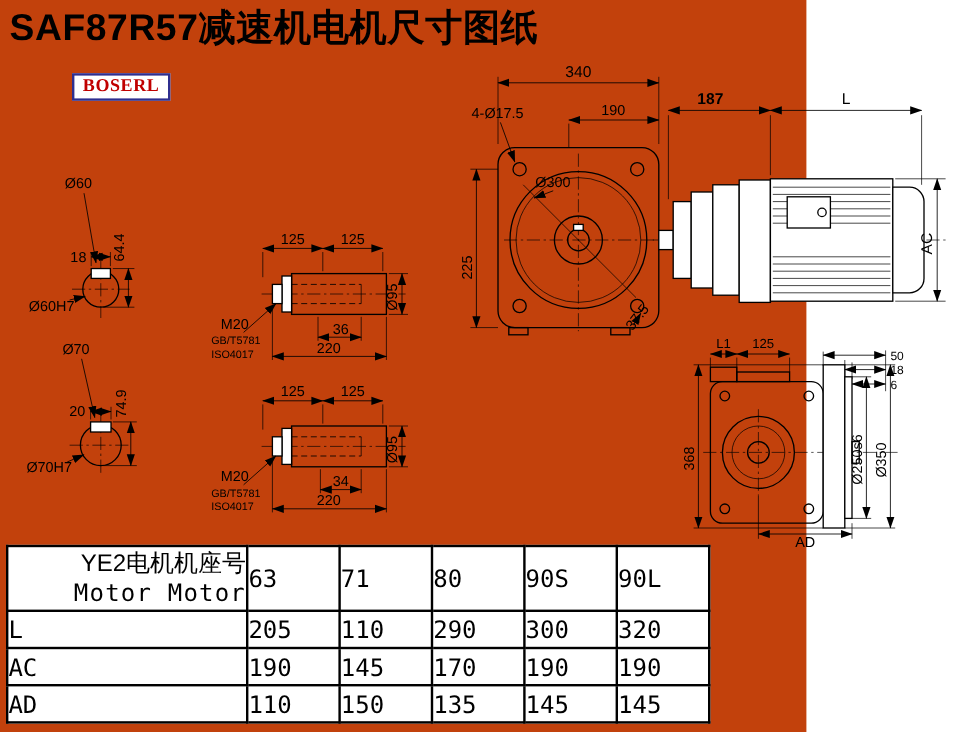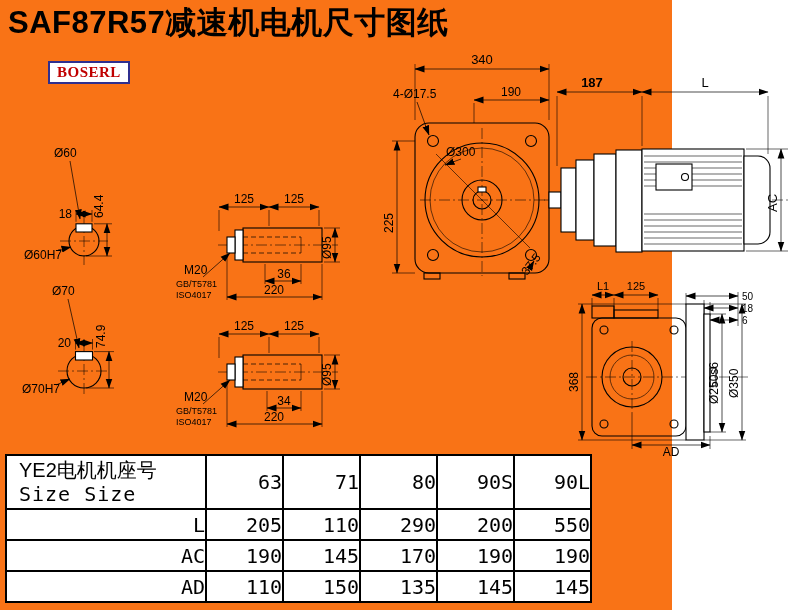--- a/index.html
+++ b/index.html
@@ -1,36 +1,36 @@
 <!DOCTYPE html>
 <html><head>
 <meta charset="utf-8">
 <style>
   *{margin:0;padding:0;box-sizing:border-box}
   html,body{width:800px;height:610px;background:#fff;overflow:hidden}
-  .page{position:relative;width:672px;height:610px;background:#f97316;font-family:"Liberation Sans",sans-serif;color:#000}
+  .page{position:relative;width:672px;height:610px;background:#c2410c;font-family:"Liberation Sans",sans-serif;color:#000}
   .title{position:absolute;left:8px;top:2px;font-size:31px;font-weight:700;letter-spacing:.5px;white-space:nowrap}
-  .logo{position:absolute;left:48px;top:61px;border:2px solid #2f2f8f;color:#c00000;font-family:"Liberation Serif",serif;font-size:15px;font-weight:600;padding:1px 7px;letter-spacing:.5px;background:#fff}
+  .logo{position:absolute;left:60px;top:61px;border:2px solid #2f2f8f;color:#c00000;font-family:"Liberation Serif",serif;font-size:15px;font-weight:600;padding:1px 7px;letter-spacing:.5px;background:#fff}
   .drawing{position:absolute;left:0;top:0}
   svg text{fill:#000;font-family:"Liberation Sans",sans-serif;font-size:12px}
   svg .fs13{font-size:13px}
   svg .fs11{font-size:11px}
   svg .fs10{font-size:10px}
   svg .fs9{font-size:9px}
   svg .b{font-weight:bold}
   .ol{fill:none;stroke:#000;stroke-width:1.1}
   .olf{fill:#fff;stroke:#000;stroke-width:1.1}
   .thin{fill:none;stroke:#000;stroke-width:.6}
   .dim{fill:none;stroke:#000;stroke-width:.7}
   .lead{fill:none;stroke:#000;stroke-width:.7}
   .cl{fill:none;stroke:#000;stroke-width:.55;stroke-dasharray:11 3 2 3}
   .hid{fill:none;stroke:#000;stroke-width:.7;stroke-dasharray:5 3}
   .size-table{position:absolute;left:5px;top:454px;border-collapse:collapse;background:#fff}
-  .size-table td{border:2px solid #000;text-align:right;vertical-align:middle;font-family:"DejaVu Sans Mono",monospace;font-size:20px;height:31px;padding:0}
-  .size-table .head-cell{text-align:left;padding:2px 0 2px 12px;height:50px}
+  .size-table td{border:2px solid #000;text-align:left;vertical-align:middle;font-family:"DejaVu Sans Mono",monospace;font-size:20px;height:31px;padding:0}
+  .size-table .head-cell{text-align:right;padding:2px 0 2px 12px;height:50px}
   .head-cell .cn{font-size:20px;font-family:"Liberation Sans",sans-serif;line-height:1.2}
   .head-cell .en{font-size:20px;font-family:"DejaVu Sans Mono",monospace;letter-spacing:1px;line-height:1.2}
 </style>
 </head>
 <body>
 
 <div class="page">
 
   <div class="title">SAF87R57减速机电机尺寸图纸</div>
   <div class="logo">BOSERL</div>
@@ -275,35 +275,35 @@
         <col style="width:77px">
         <col style="width:77px">
         <col style="width:77px">
         <col style="width:77px">
         <col style="width:77px">
     </colgroup>
     <tbody>
       <tr>
         <td class="head-cell">
           <div class="cn">YE2电机机座号</div>
-          <div class="en">Size Size</div>
+          <div class="en">Motor Motor</div>
         </td>
         <td>63</td>
         <td>71</td>
         <td>80</td>
         <td>90S</td>
         <td>90L</td>
       </tr>
       <tr>
         <td>L</td>
         <td>205</td>
         <td>110</td>
         <td>290</td>
-        <td>200</td>
-        <td>550</td>
+        <td>300</td>
+        <td>320</td>
       </tr>
       <tr>
         <td>AC</td>
         <td>190</td>
         <td>145</td>
         <td>170</td>
         <td>190</td>
         <td>190</td>
       </tr>
       <tr>

